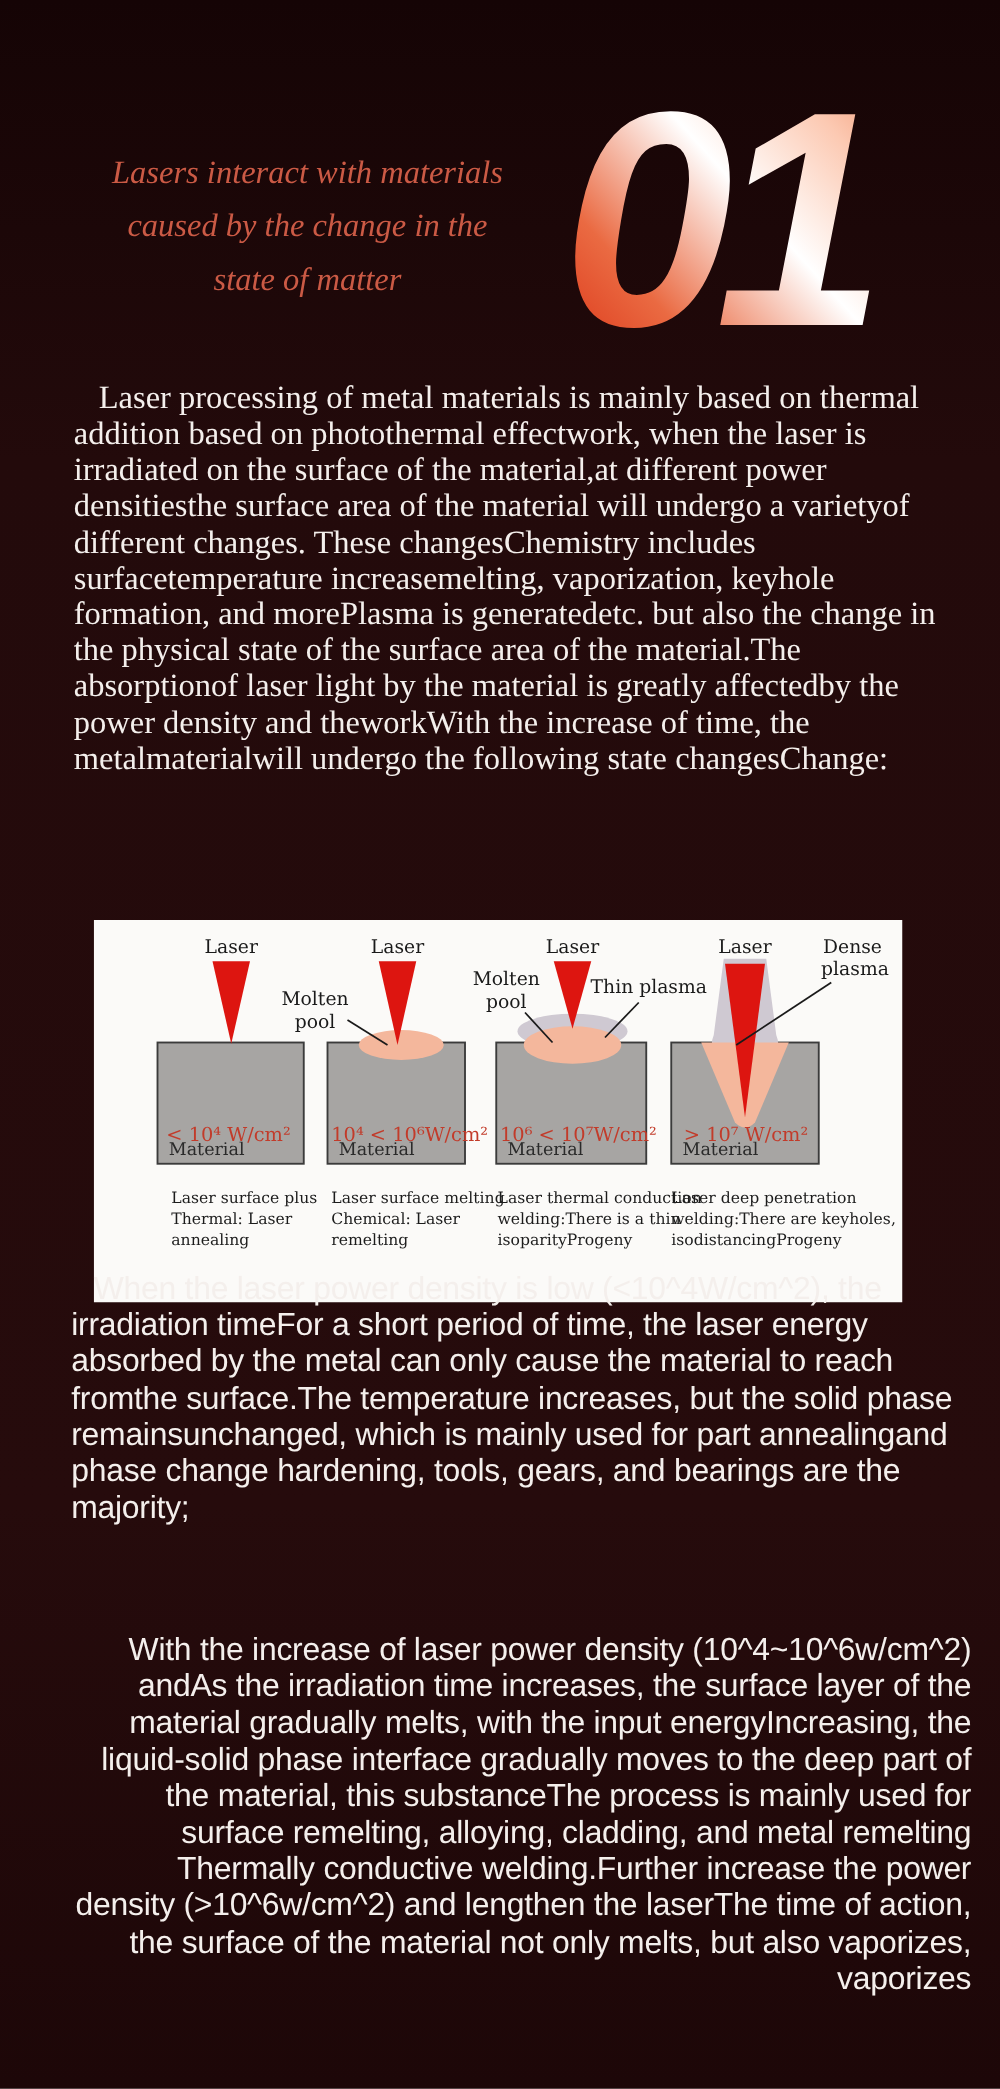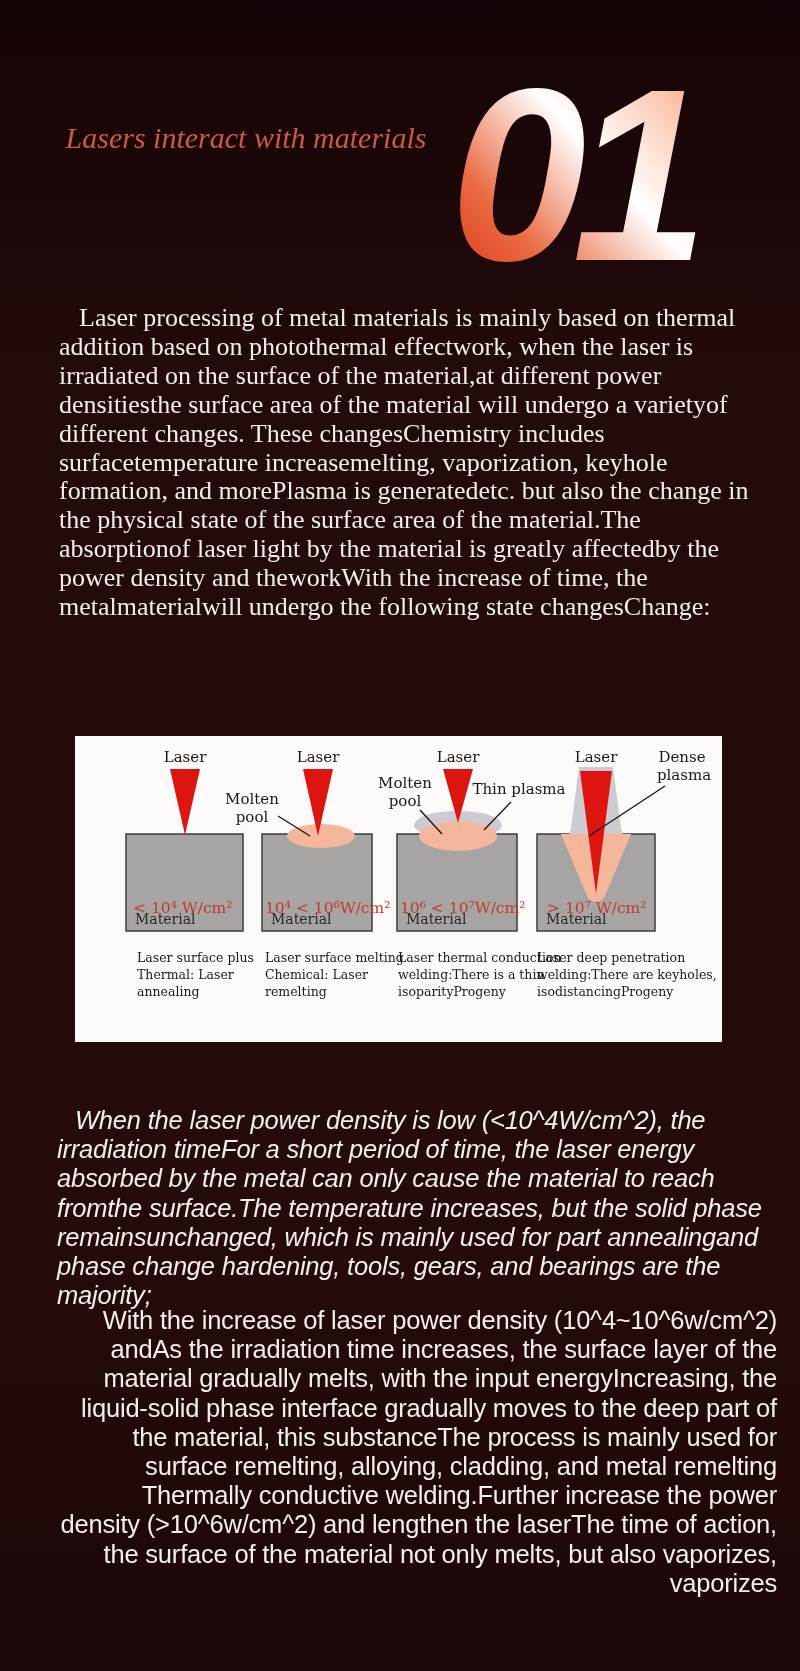--- a/index.html
+++ b/index.html
@@ -4,53 +4,55 @@
 <style>
   html,body{margin:0;padding:0;}
   body{
     width:800px;height:1671px;position:relative;overflow:hidden;
     background:linear-gradient(180deg,#150405 0%,#230a0b 22%,#260b0c 72%,#1d0708 100%);
     font-family:"Liberation Serif",serif;
   }
   .title{
     position:absolute;left:28px;top:116px;width:436px;
     text-align:center;font-family:"Liberation Serif",serif;
-    font-style:italic;font-size:30px;line-height:43px;color:#cb5a45;
+    font-style:italic;font-size:26px;line-height:43px;color:#cb5a45;
   }
   .secnum-svg{position:absolute;left:448px;top:72px;}
   .secnum-svg text{
     font-family:"Liberation Sans",sans-serif;
     font-weight:bold;font-style:italic;letter-spacing:-14px;
   }
   .para{position:absolute;margin:13px;color:#f4efec;}
   .para.serif{
     left:46px;top:291px;width:714px;
     font-family:"Liberation Serif",serif;
     font-size:26px;line-height:28.9px;text-indent:20px;
   }
   .para.sans{
     font-family:"Liberation Sans",sans-serif;
     font-size:25.5px;line-height:29.2px;text-indent:18px;
     letter-spacing:-0.2px;
   }
-  .para.p2{left:44px;top:1093px;width:718px;font-style:italic;}
+  .para.p2{left:44px;top:1004px;width:718px;}
   .para.p3{left:44px;top:1293px;width:720px;text-align:right;}
   .figure{position:absolute;left:75px;top:736px;width:647px;height:306px;}
   .fig-svg{display:block;}
   .fig-svg text{font-family:"DejaVu Serif","Liberation Serif",serif;fill:#1a1a1a;}
   .fig-svg .lbl{font-size:15px;}
   .fig-svg .pow{font-size:15.5px;fill:#c23b2a;}
   .fig-svg .mat{font-size:14px;fill:#2a2a2a;}
   .fig-svg .cap{font-size:12.5px;fill:#1c1c1c;}
 </style>
 </head>
 <body>
 
 <div class="title">
   <div>Lasers interact with materials</div>
+  <div>caused by the change in the</div>
+  <div>state of matter</div>
 </div>
 
 <svg class="secnum-svg" width="312" height="200" viewBox="0 0 312 200" aria-hidden="true">
   <defs>
     <linearGradient id="g01" x1="0" y1="1" x2="1" y2="0">
       <stop offset="0%" stop-color="#d92c10"></stop>
       <stop offset="28%" stop-color="#ea6a42"></stop>
       <stop offset="58%" stop-color="#ffffff"></stop>
       <stop offset="82%" stop-color="#fcc9b2"></stop>
       <stop offset="100%" stop-color="#f0916b"></stop>

